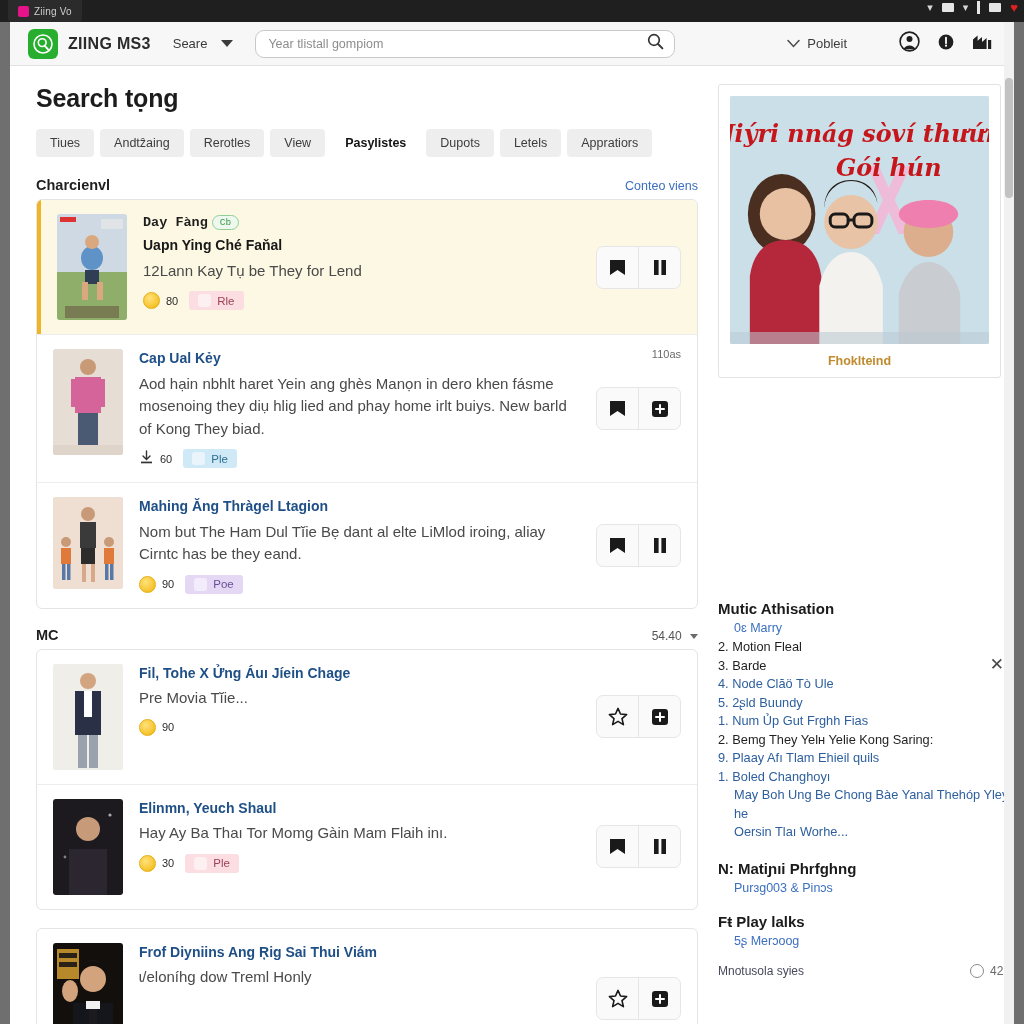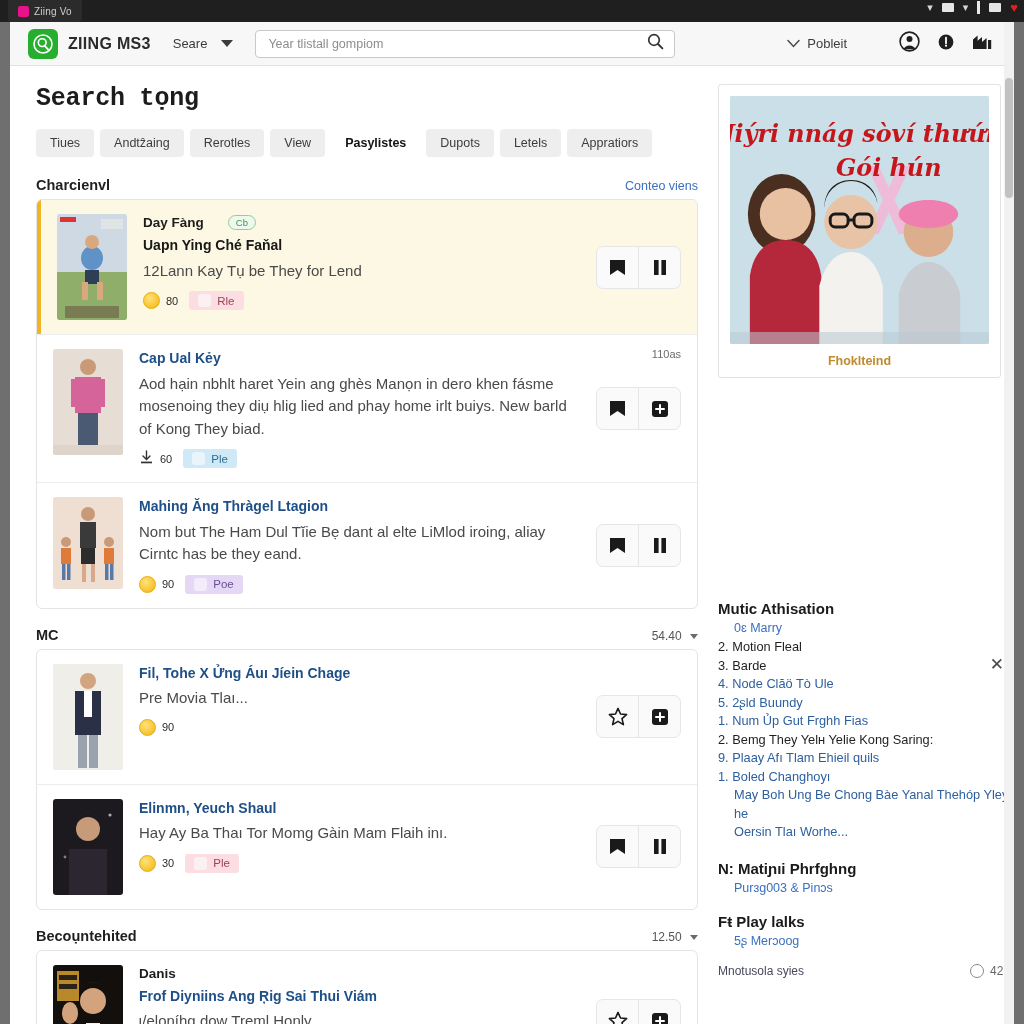--- a/index.html
+++ b/index.html
@@ -68,21 +68,21 @@
   .hdr-menu{
     margin-left:22px;font-size:13px;color:#3a3a3a;white-space:nowrap;
   }
   .hdr-caret{
     margin-left:14px;width:0;height:0;
     border-left:6px solid transparent;border-right:6px solid transparent;
     border-top:7px solid #3b3b3b;
   }
   .searchbox{
     margin-left:22px;width:420px;height:28px;background:#fff;
-    border:1px solid #c9c9c9;border-radius:4px;
+    border:1px solid #c9c9c9;border-radius:9px;
     display:flex;align-items:center;padding:4px 10px;box-sizing:border-box;
   }
   .searchbox input{
     flex:1;border:0;outline:none;background:transparent;
     font-family:inherit;font-size:12.5px;color:#333;
   }
   .searchbox input::placeholder{color:#8d8d8d;}
   .searchbox .mag{flex:0 0 auto;}
   .hdr-right{margin-left:auto;display:flex;align-items:center;gap:0;}
   .hdr-account{
@@ -98,21 +98,20 @@
     position:relative;height:958px;background:#fff;
     padding:18px 16px 0 26px;box-sizing:border-box;
     display:flex;gap:20px;
   }
   .col-main{width:662px;flex:0 0 auto;}
   .col-side{width:292px;flex:0 0 auto;}
 
   .page-title{
     font-size:25px;font-weight:700;color:#1c1c1c;margin:0 0 16px 0;
     letter-spacing:-.2px;
-    font-family:Liberation Mono, monospace;
   }
 
   
   .tabstrip{display:flex;gap:6px;margin-bottom:20px;}
   .tab{
     background:#eeeeee;border-radius:4px;padding:7px 14px;
     font-size:12.5px;color:#3c3c3c;white-space:nowrap;cursor:pointer;
   }
   .tab.active{background:#ffffff;color:#141414;font-weight:700;}
 
@@ -147,21 +146,21 @@
     flex:0 0 auto;width:70px;border-radius:3px;overflow:hidden;
     background:#e9e4dd;position:relative;
   }
   .thumb.tall{height:106px;}
   .thumb.mid{height:92px;}
   .thumb.port{height:96px;}
   .thumb svg{display:block;width:100%;height:100%;}
   .rbody{flex:1 1 auto;min-width:0;padding-top:1px;}
   .eyebrow{
     font-size:13.5px;font-weight:700;color:#1d1d1d;
-    display:flex;gap:24px;margin-bottom:7px;
+    display:flex;gap:4px;margin-bottom:7px;font-family:Liberation Mono, monospace;
   }
   .eyebrow .pillmini{
     font-size:9.5px;color:#3c9a46;border:1px solid #8fcf96;
     border-radius:9px;padding:1px 7px;background:#eef8ef;font-weight:400;
   }
   .rtitle{
     font-size:14px;font-weight:700;color:#1e4f87;margin:0 0 5px 0;
     line-height:1.25;
   }
   .rtitle.dark{color:#181818;}
@@ -509,21 +508,21 @@
               <rect width="70" height="106" fill="#f0eee9"></rect>
               <circle cx="35" cy="17" r="8" fill="#d2a480"></circle>
               <path d="M22 27h26v44H22z" fill="#2a3146"></path>
               <rect x="31" y="27" width="8" height="26" fill="#fff"></rect>
               <rect x="25" y="71" width="9" height="33" fill="#9aa3ad"></rect>
               <rect x="36" y="71" width="9" height="33" fill="#9aa3ad"></rect>
             </svg>
           </div>
           <div class="rbody">
             <div class="rtitle">Fil, Tohe X Ửng Áuı Jíein Chage</div>
-            <div class="rsnip">Pre Movia  Tlaı...</div>
+            <div class="rsnip">Pre Movia  Tĭie...</div>
             <div class="rmeta">
               <span class="score">
                 <span class="face"></span>
                 <span>90</span>
               </span>
             </div>
           </div>
           <div class="actions">
             <div class="act">
               <svg width="20" height="19" viewBox="0 0 20 19" aria-hidden="true">
@@ -573,48 +572,38 @@
             <div class="act">
               <svg width="16" height="17" viewBox="0 0 16 17" aria-hidden="true">
                 <rect x="2" y="1" width="4.6" height="15" fill="#1a1a1a"></rect>
                 <rect x="9.4" y="1" width="4.6" height="15" fill="#1a1a1a"></rect>
               </svg>
             </div>
           </div>
         </div>
       </div>
 
-      <div class="sec-head">
-        <span class="sec-title">Becoụntehited</span>
-        <span class="sec-meta">
-          <span>12.50</span>
-          <span class="dn"></span>
-        </span>
-      </div>
 
       <div class="card-group">
         <div class="result">
           <div class="thumb" style="height:112px">
             <svg viewBox="0 0 70 112" preserveAspectRatio="none" aria-hidden="true">
               <rect width="70" height="112" fill="#120f0d"></rect>
               <rect x="4" y="6" width="22" height="30" fill="#b8892a"></rect>
               <rect x="6" y="10" width="18" height="5" fill="#2a2216"></rect>
               <rect x="6" y="19" width="18" height="5" fill="#2a2216"></rect>
               <circle cx="40" cy="36" r="13" fill="#d2a37c"></circle>
               <path d="M27 30a13 13 0 0 1 26 0c0-7-5-12-13-12s-13 5-13 12z" fill="#1d1813"></path>
               <path d="M20 60h40v52H20z" fill="#14161c"></path>
               <rect x="36" y="60" width="8" height="34" fill="#1a1a1f"></rect>
               <rect x="33" y="58" width="14" height="8" fill="#f2f2f2"></rect>
               <ellipse cx="17" cy="48" rx="8" ry="11" fill="#d2a37c"></ellipse>
             </svg>
           </div>
           <div class="rbody">
-            <div class="eyebrow">
-              <span>Danis</span>
-            </div>
             <div class="rtitle">Frof Diyniins Ang Ŗig Sai Thui Viám</div>
             <div class="rsnip">ɩ/eloníhg dow Treml Honly</div>
 
           </div>
           <div class="actions">
             <div class="act">
               <svg width="20" height="19" viewBox="0 0 20 19" aria-hidden="true">
                 <path d="M10 1.4l2.5 5.6 6.1.6-4.6 4 1.4 6-5.4-3.2L4.6 17.6l1.4-6-4.6-4 6.1-.6z" fill="none" stroke="#1a1a1a" stroke-width="1.6" stroke-linejoin="round"></path>
               </svg>
             </div>

